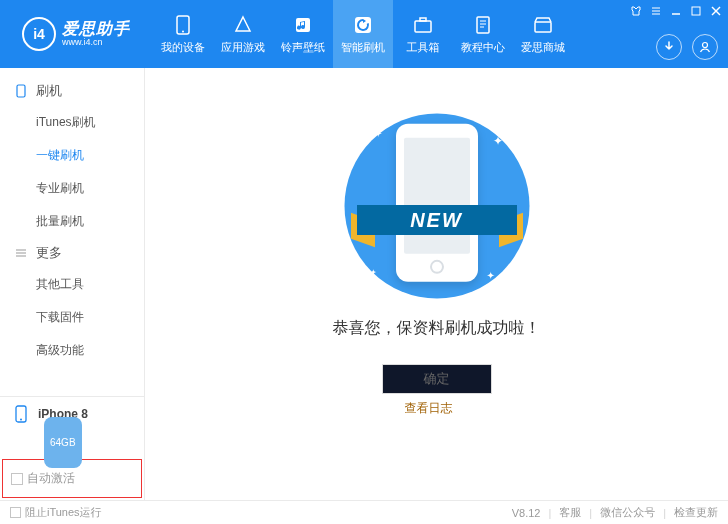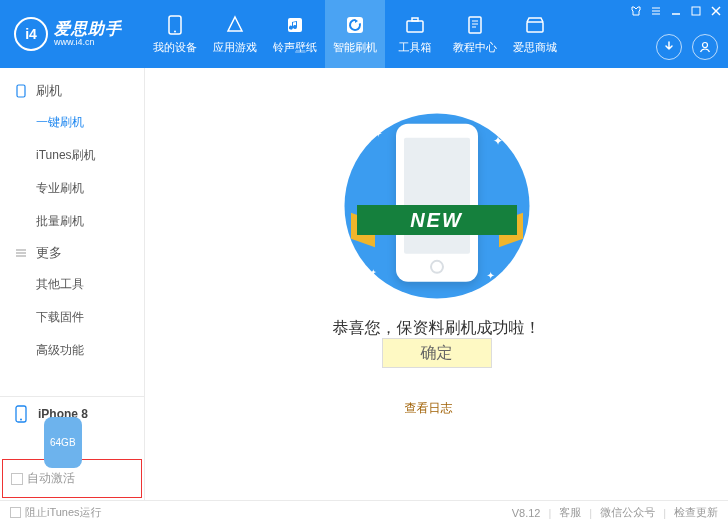--- a/index.html
+++ b/index.html
@@ -1,17 +1,17 @@
 <!DOCTYPE html>
 <html><head>
 <meta charset="utf-8">
 <style>
 * { box-sizing: border-box; margin: 0; padding: 0; }
 body { font-family: "Microsoft YaHei", sans-serif; font-size: 12px; color: #333; background: #fff; width: 728px; height: 524px; overflow: hidden; }
-.header { background: #1e87f0; height: 68px; display: flex; align-items: center; color: #fff; position: relative; }
+.header { background: #1e87f0; height: 68px; display: flex; align-items: center; color: #fff; position: relative; padding-left: 8px; }
 .logo-area { display: flex; align-items: center; padding: 0 14px; width: 145px; }
 .logo-circle { width: 34px; height: 34px; border: 2px solid #fff; border-radius: 50%; display: flex; align-items: center; justify-content: center; font-weight: bold; font-size: 14px; color: #fff; margin-right: 6px; }
 .logo-text { display: flex; flex-direction: column; line-height: 1.1; }
 .logo-title { font-size: 16px; font-weight: bolder; font-style: italic; letter-spacing: 1px; }
 .logo-url { font-size: 9px; opacity: 0.95; }
 .nav { display: flex; height: 100%; }
 .nav-item { width: 60px; display: flex; flex-direction: column; align-items: center; justify-content: center; cursor: pointer; gap: 4px; font-size: 11px; }
 .nav-item.active { background: #4aa3f3; }
 .nav-item .nic { width: 22px; height: 22px; display: flex; align-items: center; justify-content: center; }
 .nav-item .nic svg { fill: #fff; }
@@ -33,28 +33,28 @@
 .bottom-checks { border-top: 1px solid #eaeaea; padding: 10px 8px; display: flex; gap: 10px; border: 1px solid #e33; margin: 0 2px 2px 2px; }
 .chk { display: flex; align-items: center; gap: 4px; color: #9a9a9a; font-size: 12px; }
 .chk .box { width: 12px; height: 12px; border: 1px solid #c5c5c5; background: #fff; }
 .main { flex: 1; position: relative; background: #fff; }
 .illus { position: absolute; left: 50%; top: 48px; transform: translateX(-50%); width: 230px; height: 180px; }
 .big-circle { position: absolute; left: 50%; top: 50%; transform: translate(-50%,-50%); width: 185px; height: 185px; border-radius: 50%; background: #3b9cf0; }
 .phone { position: absolute; left: 50%; top: 50%; transform: translate(-50%,-52%); width: 82px; height: 158px; background: #fff; border-radius: 12px; box-shadow: 0 4px 10px rgba(0,0,0,0.15); display: flex; flex-direction: column; align-items: center; }
 .phone .screen { margin-top: 14px; width: 66px; height: 116px; background: #e9eef2; border-radius: 2px; }
 .phone .home { margin-top: 6px; width: 14px; height: 14px; border: 2px solid #d9dee3; border-radius: 50%; }
 .ribbon { position: absolute; left: 50%; top: 58%; transform: translate(-50%,-50%); width: 160px; height: 46px; }
-.ribbon .band { position: absolute; left: 0; right: 0; top: 8px; height: 30px; background: #15803d; display: flex; align-items: center; justify-content: center; color: #fff; font-weight: bold; font-size: 20px; letter-spacing: 2px; font-style: italic; }
+.ribbon .band { position: absolute; left: 0; right: 0; top: 8px; height: 30px; background: #0369a1; display: flex; align-items: center; justify-content: center; color: #fff; font-weight: bold; font-size: 20px; letter-spacing: 2px; font-style: italic; }
 .ribbon .tail { position: absolute; top: 20px; width: 24px; height: 26px; background: #f0b52b; }
 .ribbon .tail.left { left: -6px; transform: skewY(20deg); }
 .ribbon .tail.right { right: -6px; transform: skewY(-20deg); }
 .star { position: absolute; color: #fff; font-size: 10px; }
 .s1 { top: 14px; left: 30px; } .s2 { top: 20px; right: 26px; font-size: 12px; } .s3 { bottom: 22px; left: 26px; font-size: 8px; } .s4 { bottom: 18px; right: 34px; }
 .success-text { position: absolute; left: 0; right: 0; top: 250px; text-align: center; font-size: 16px; color: #333; }
-.ok-btn { position: absolute; left: 50%; top: 270px; transform: translateX(-50%); width: 110px; height: 30px; border: 1px solid #dcdcdc; background: #fef9c3; display: flex; align-items: center; justify-content: center; font-size: 16px; color: #666; cursor: pointer; }
+.ok-btn { position: absolute; left: 50%; top: 296px; transform: translateX(-50%); width: 110px; height: 30px; border: 1px solid #dcdcdc; background: #0f172a; display: flex; align-items: center; justify-content: center; font-size: 13px; color: #666; cursor: pointer; }
 .view-log { position: absolute; left: 0; right: 16px; top: 332px; text-align: center; font-size: 12px; color: #a16207; cursor: pointer; }
 .footer { height: 24px; border-top: 1px solid #eaeaea; display: flex; align-items: center; padding: 0 10px; font-size: 11px; color: #9a9a9a; }
 .footer .fchk { display: flex; align-items: center; gap: 4px; }
 .footer .fchk .box { width: 11px; height: 11px; border: 1px solid #c5c5c5; }
 .footer .fr { margin-left: auto; display: flex; gap: 8px; align-items: center; }
 .footer .sep { color: #d6d6d6; }
 .ilink { cursor: pointer; }
 </style>
 </head>
 <body>
@@ -182,22 +182,22 @@
   <div class="sidebar">
     <div class="sb-scroll">
       <div class="sb-group">
         <span class="gic">
             <svg width="10" height="14" viewBox="0 0 10 14">
               <rect x="1" y="1" width="8" height="12" rx="1.5" fill="none" stroke="#1e87f0" stroke-width="1.2"></rect>
             </svg>
           </span>
         <span>刷机</span>
       </div>
+      <div class="sb-item"><span>iTunes刷机</span></div>
       <div class="sb-item active"><span>一键刷机</span></div>
-      <div class="sb-item"><span>iTunes刷机</span></div>
       <div class="sb-item"><span>专业刷机</span></div>
       <div class="sb-item"><span>批量刷机</span></div>
 
       <div class="sb-group">
         <span class="gic">
             <svg width="12" height="12" viewBox="0 0 12 12">
               <line x1="1" y1="3" x2="11" y2="3" stroke="#999"></line>
               <line x1="1" y1="6" x2="11" y2="6" stroke="#999"></line>
               <line x1="1" y1="9" x2="11" y2="9" stroke="#999"></line>
             </svg>

